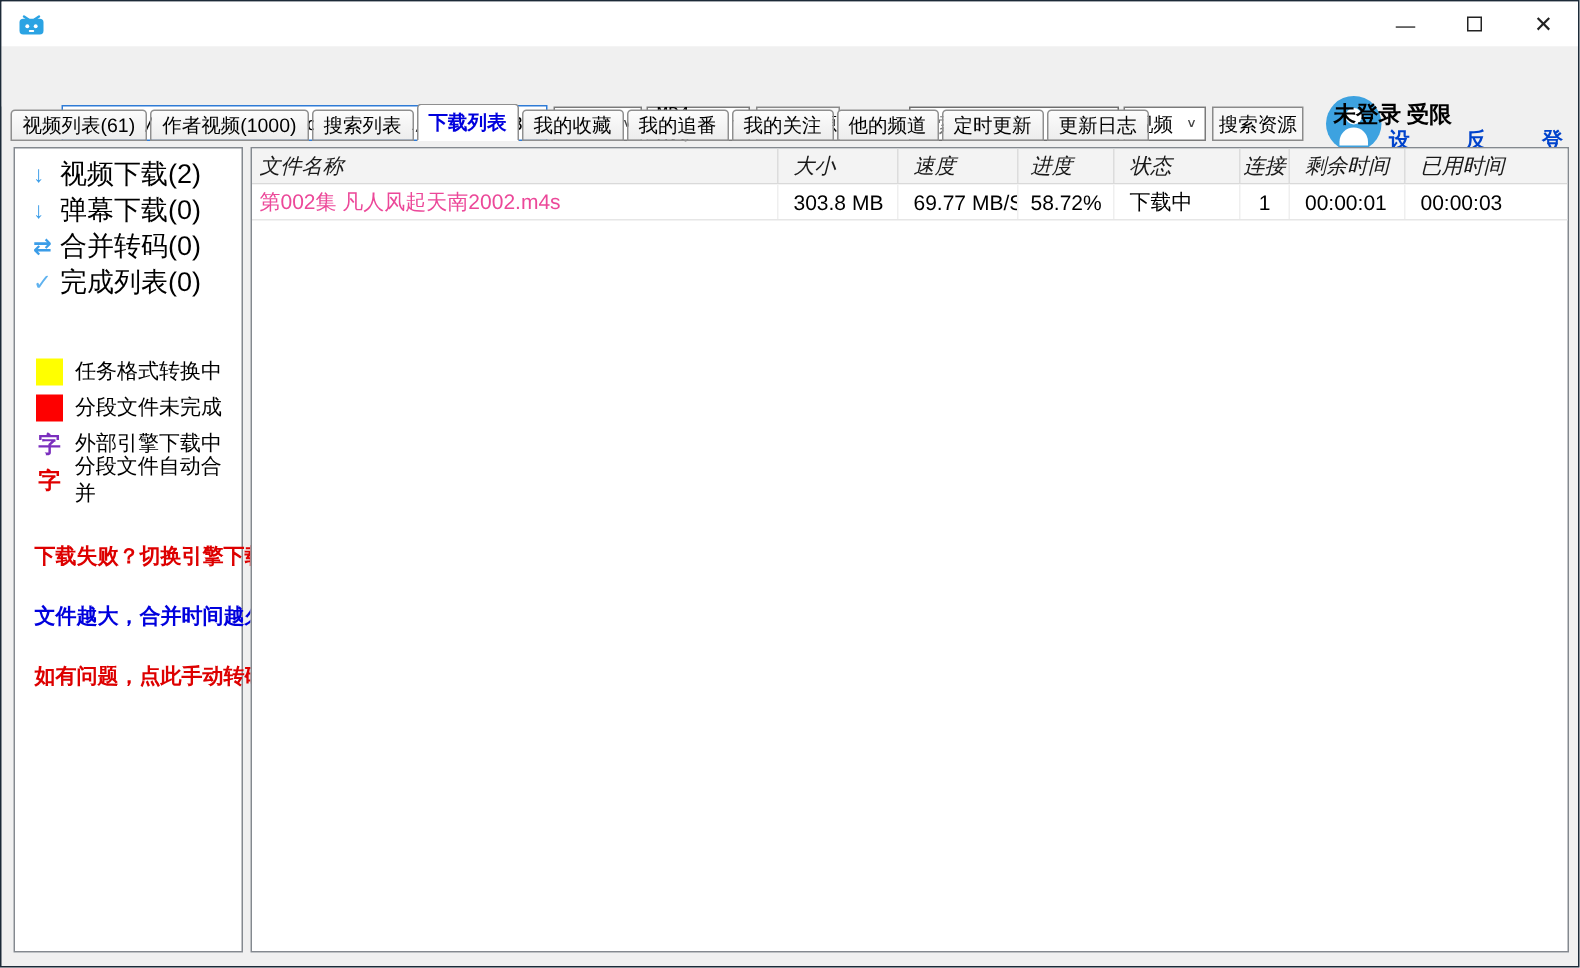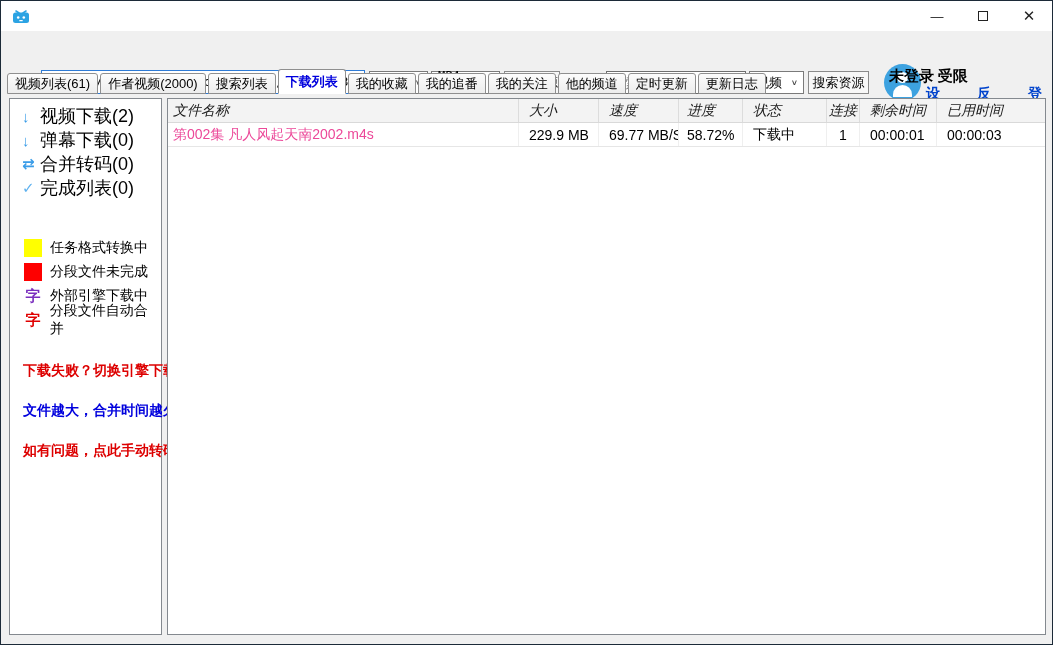--- a/index.html
+++ b/index.html
@@ -125,21 +125,21 @@
   <div class="login-status">未登录 受限</div>
   <div class="login-links">
     <span>设置</span>
     <span>反馈</span>
     <span>登录</span>
   </div>
 </div>
 
 <div class="tabstrip">
   <div class="tab">视频列表(61)</div>
-  <div class="tab">作者视频(2000)</div>
+  <div class="tab">作者视频(1000)</div>
   <div class="tab">搜索列表</div>
   <div class="tab active">下载列表</div>
   <div class="tab">我的收藏</div>
   <div class="tab">我的追番</div>
   <div class="tab">我的关注</div>
   <div class="tab">他的频道</div>
   <div class="tab">定时更新</div>
   <div class="tab">更新日志</div>
 </div>
 
@@ -189,21 +189,21 @@
     <div class="th c-size">大小</div>
     <div class="th c-speed">速度</div>
     <div class="th c-prog">进度</div>
     <div class="th c-status">状态</div>
     <div class="th c-conn">连接</div>
     <div class="th c-rem">剩余时间</div>
     <div class="th c-ela">已用时间</div>
   </div>
   <div class="trow">
     <div class="td c-name">第002集 凡人风起天南2002.m4s</div>
-    <div class="td c-size">229.9 MB</div>
+    <div class="td c-size">303.8 MB</div>
     <div class="td c-speed">69.77 MB/S</div>
     <div class="td c-prog">58.72%</div>
     <div class="td c-status">下载中</div>
     <div class="td c-conn">1</div>
     <div class="td c-rem">00:00:01</div>
     <div class="td c-ela">00:00:03</div>
   </div>
 </div>
 
 </body></html>

